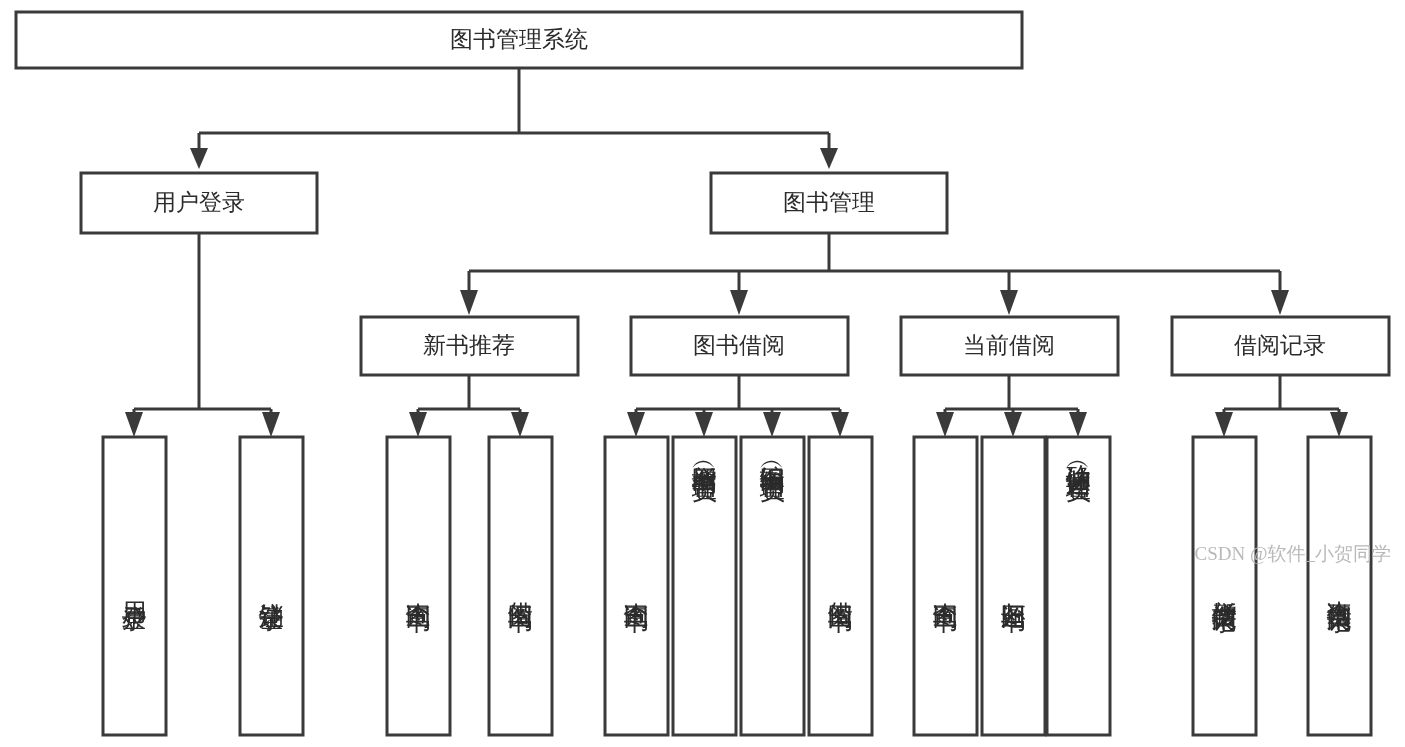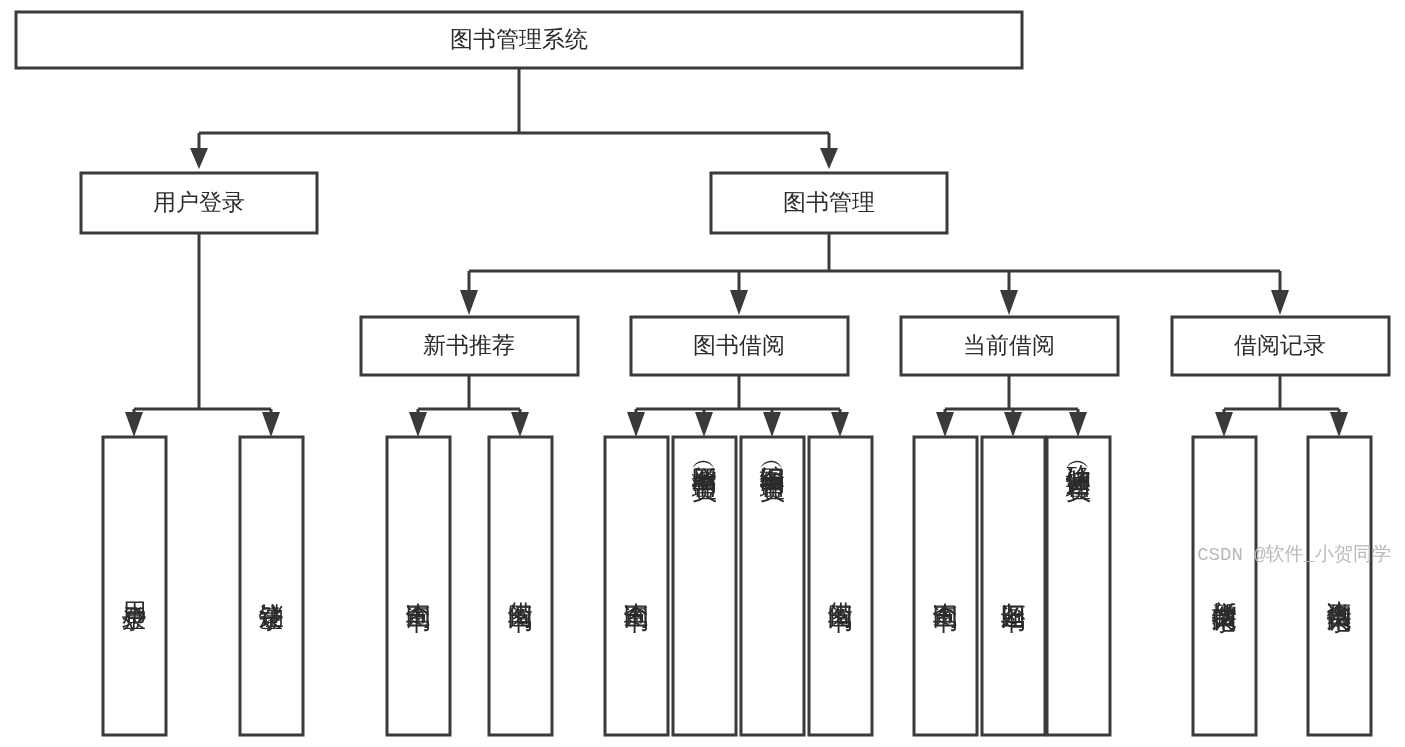--- a/index.html
+++ b/index.html
@@ -63,21 +63,21 @@
     line-height: 1.05;
     letter-spacing: 2px;
     color: #2b2b2b;
     text-align: center;
     white-space: nowrap;
   }
   .watermark {
     position: absolute;
     right: 14px;
     bottom: 6px;
-    font-family: Liberation Mono, monospace;
+    font-family: Liberation Serif, serif;
     font-size: 19px;
     color: #b9b9b9;
     white-space: nowrap;
   }
 </style>
 </head>
 <body>
 
 <div id="diagram-root">
 

